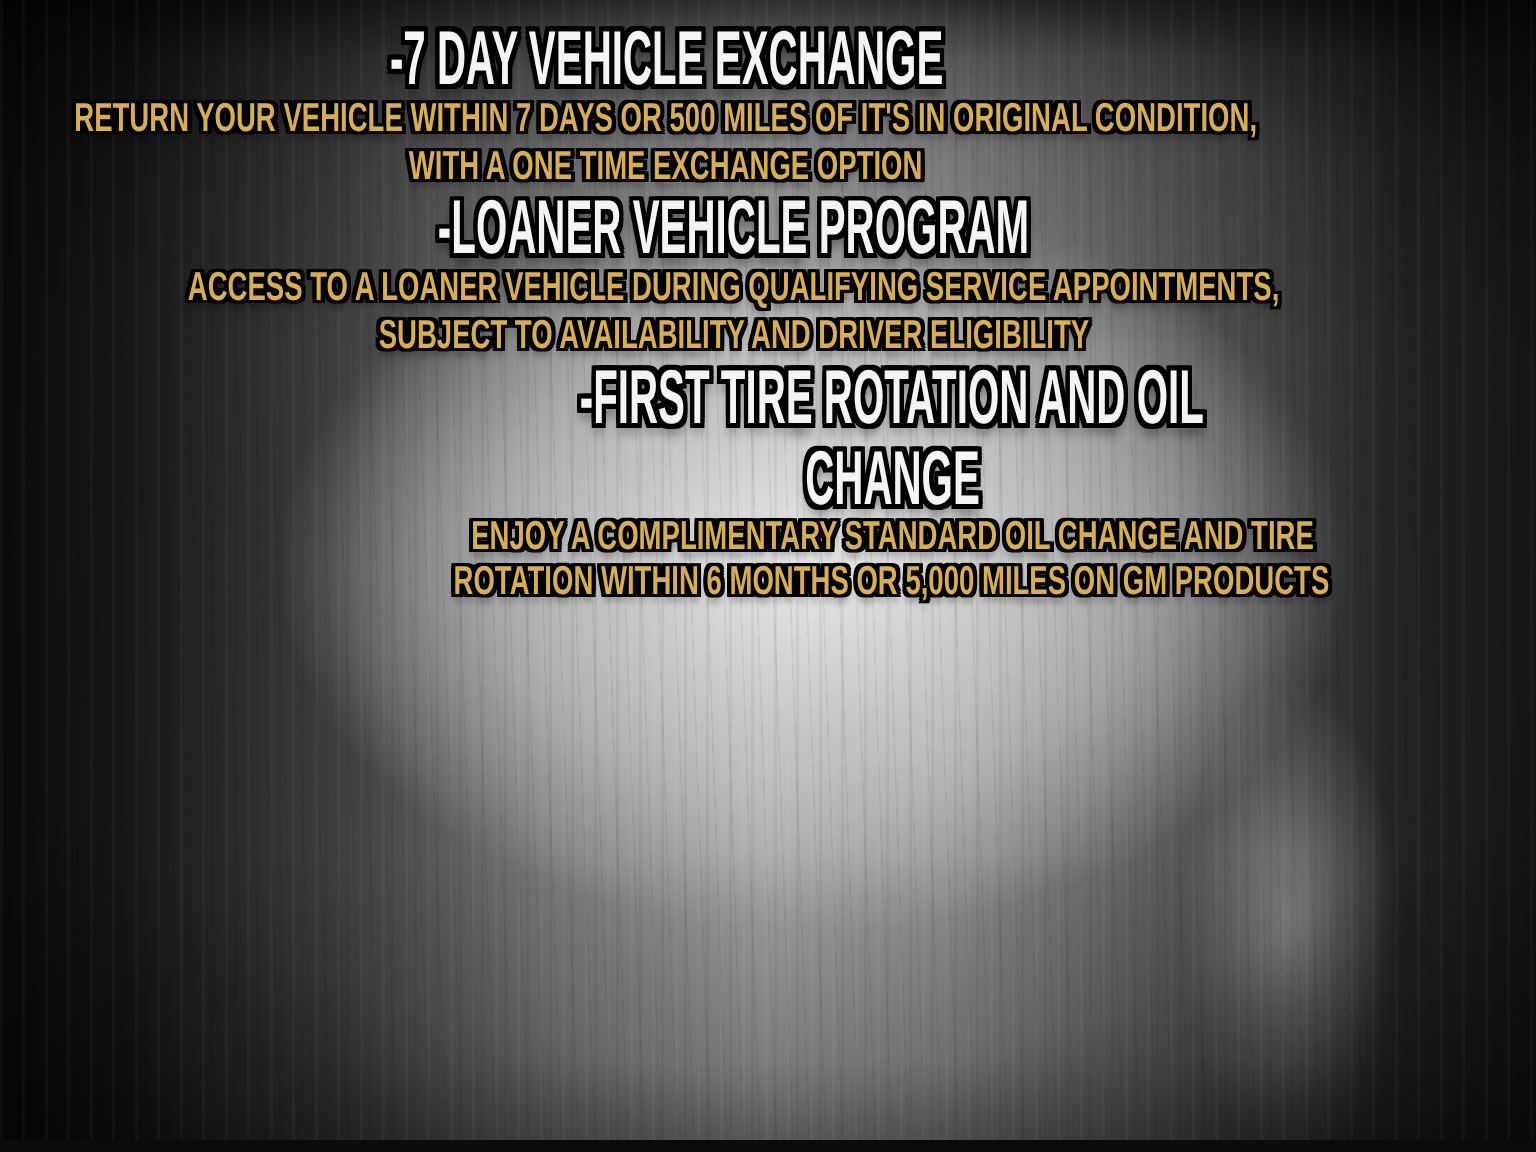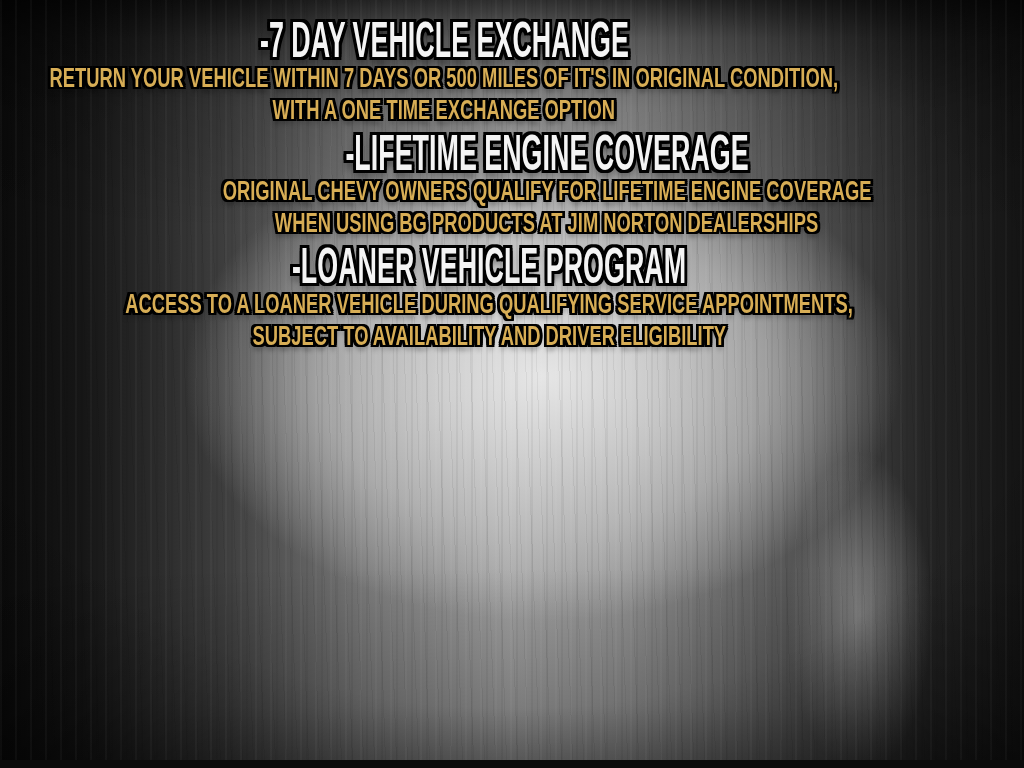--- a/index.html
+++ b/index.html
@@ -81,30 +81,31 @@
 
 <div class="poster">
   <div class="content">
 
     <div class="section section-1">
       <span class="heading-line">-7 DAY VEHICLE EXCHANGE</span>
       <span class="body-line">RETURN YOUR VEHICLE WITHIN 7 DAYS OR 500 MILES OF IT'S IN ORIGINAL CONDITION,</span>
       <span class="body-line">WITH A ONE TIME EXCHANGE OPTION</span>
     </div>
 
-    <div class="section section-2">
-      <span class="heading-line">-LIFETIME ENGINE COVERAGE</span>
-      <span class="body-line">ORIGINAL CHEVY OWNERS QUALIFY FOR LIFETIME ENGINE COVERAGE</span>
-      <span class="body-line">WHEN USING BG PRODUCTS AT JIM NORTON DEALERSHIPS</span>
-    </div>
 
     <div class="section section-3">
       <span class="heading-line">-LOANER VEHICLE PROGRAM</span>
       <span class="body-line">ACCESS TO A LOANER VEHICLE DURING QUALIFYING SERVICE APPOINTMENTS,</span>
       <span class="body-line">SUBJECT TO AVAILABILITY AND DRIVER ELIGIBILITY</span>
     </div>
 
 
 
+    <div class="section section-6">
+      <span class="heading-line">-FIRST TIRE ROTATION AND OIL</span>
+      <span class="heading-line">CHANGE</span>
+      <span class="body-line">ENJOY A COMPLIMENTARY STANDARD OIL CHANGE AND TIRE</span>
+      <span class="body-line">ROTATION WITHIN 6 MONTHS OR 5,000 MILES ON GM PRODUCTS</span>
+    </div>
 
   </div>
   <div class="bottom-bar"></div>
 </div>
 
 </body></html>

